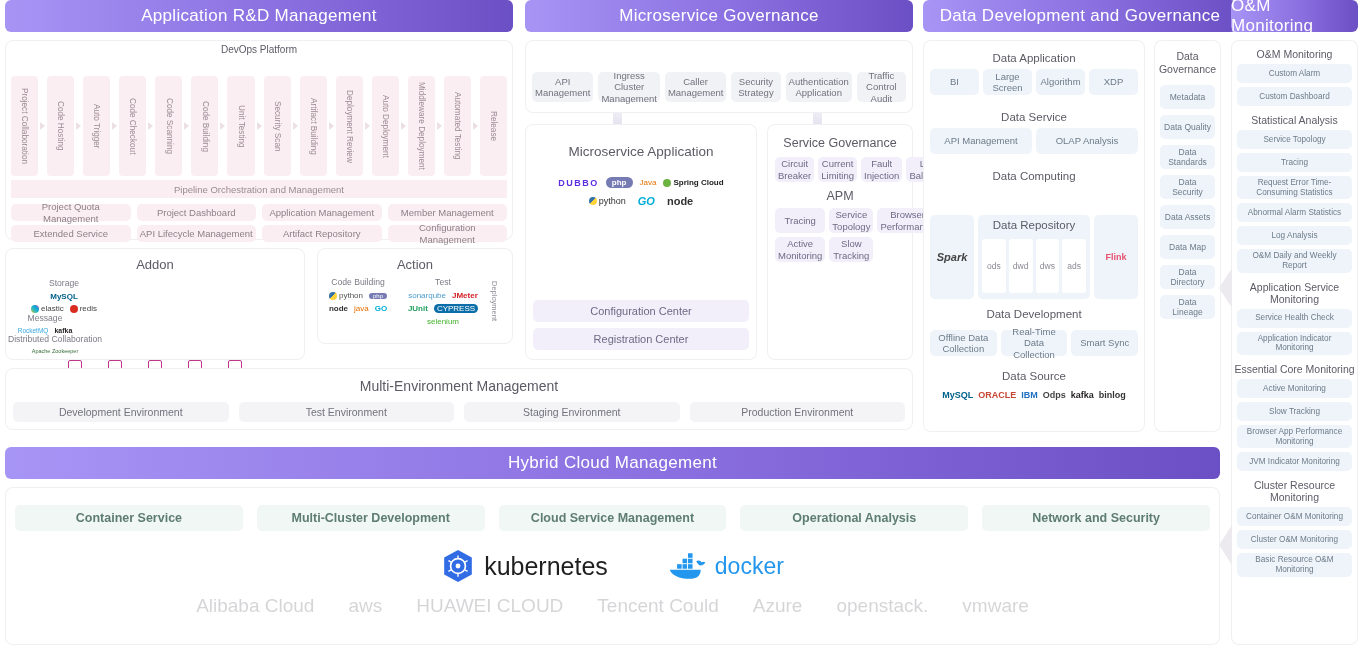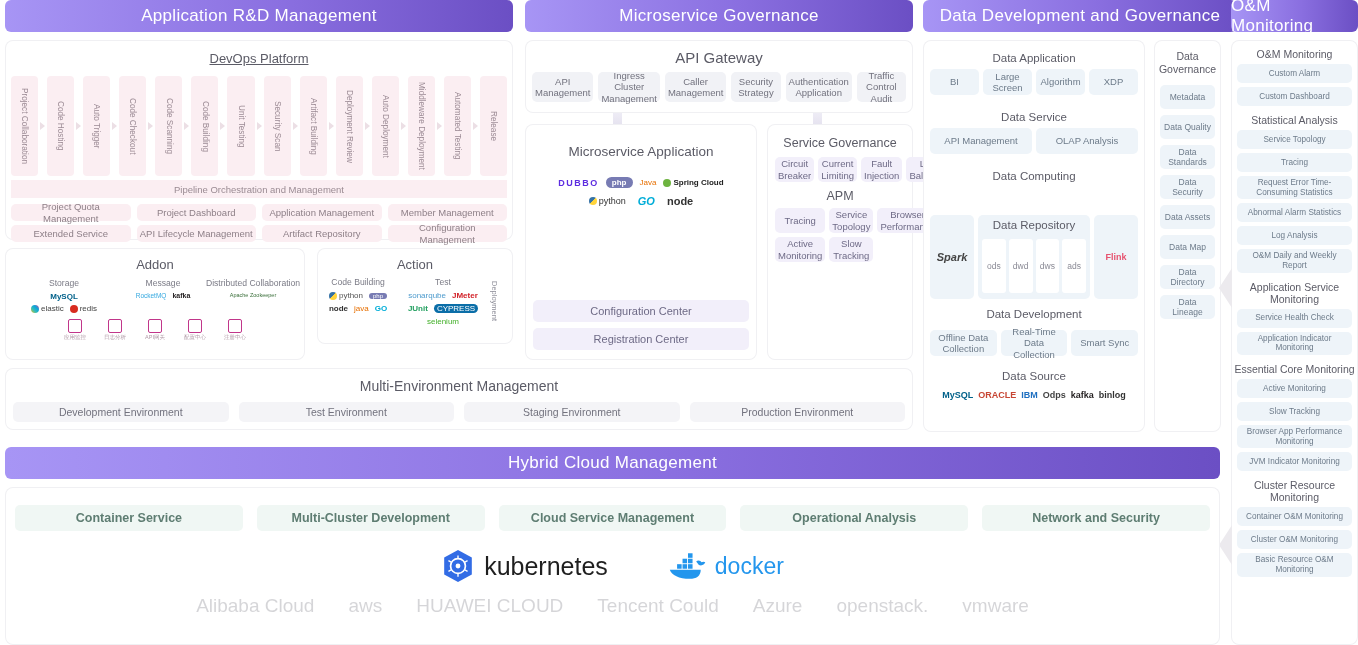--- a/index.html
+++ b/index.html
@@ -34,21 +34,21 @@
   .chip-green { background: #f0f7f4; color:#5e7d72; }
   .chip-violet{ background: #f2effa; color:#6e6a86; }
 
   
   .col { position:absolute; top:0; }
 
   
   #col1 { left: 5px; width: 508px; }
   #devops { position:absolute; top:40px; left:0; width:508px; height:200px;
             box-shadow:0 0 0 1px #f0f0f3 inset; }
-  #devops .panelTitle { font-size:13px; padding-top:11px;text-decoration:underline; }
+  #devops .panelTitle { font-size:10px; padding-top:4px; }
   .pipeRow { position:absolute; top:36px; left:6px; right:6px; height:100px;
              display:flex; align-items:stretch; }
   .pipeStage {
     flex: 1 1 0; min-width:0; background:#fbeef2; border-radius:4px;
     display:flex; align-items:center; justify-content:center;
     margin:0 0px;
   }
   .pipeStage span {
     writing-mode: vertical-rl; text-orientation: mixed;
     font-size: 8.2px; color:#9c8b95; line-height:1.15; text-align:center;
@@ -60,21 +60,21 @@
   .pipeBar { position:absolute; top:140px; left:6px; right:6px; height:18px;
              background:#fbeef2; border-radius:0; display:flex; align-items:center;
              justify-content:center; font-size:9.5px; color:#9a8b93; }
   .devopsGrid { position:absolute; top:164px; left:6px; right:6px;
                 display:grid; grid-template-columns: repeat(4,1fr); gap:4px 6px; }
   .devopsGrid .chip { height:17px; }
 
   #addonPanel  { position:absolute; top:248px; left:0;   width:300px; height:112px; box-shadow:0 0 0 1px #f0f0f3 inset;}
   #actionPanel { position:absolute; top:248px; left:312px; width:196px; height:96px; box-shadow:0 0 0 1px #f0f0f3 inset;}
   .subTitle { font-size:13px; text-align:center; color:#5b5b66; padding-top:9px; }
-  .catRow { display:flex; margin-top:6px; }
+  .catRow { display:flex; margin-top:6px;flex-direction:column; }
   .catLab { font-size:8.6px; color:#7b7b86; text-align:center; }
   .logoRow { display:flex; flex-wrap:wrap; align-items:center; justify-content:center; gap:4px 6px; }
 
   .logo { display:inline-flex; align-items:center; gap:2px; font-size:8px; white-space:nowrap; }
   .logo .gl { font-size:8px; font-weight:bold; }
   .dot { width:8px; height:8px; border-radius:50%; display:inline-block; }
 
   .iconCell { display:flex; flex-direction:column; align-items:center; gap:1px; width:34px; }
   .iconBox { width:14px;height:14px; border:1.6px solid #c1368a; border-radius:2px; }
   .iconLab { font-size:5.5px; color:#b09aa6; }
@@ -380,21 +380,20 @@
           <div class="chip chip-grey">Staging Environment</div>
           <div class="chip chip-grey">Production Environment</div>
         </div>
     </div>
   </div>
 
   <div class="col" id="col2">
     <div class="banner">Microservice Governance</div>
 
     <div class="panel" id="apigw">
-      <div class="panelTitle">API Gateway</div>
       <div class="gwRow" id="gwRow">
           <div class="chip chip-grey">API Management</div>
           <div class="chip chip-grey">Ingress Cluster Management</div>
           <div class="chip chip-grey">Caller Management</div>
           <div class="chip chip-grey">Security Strategy</div>
           <div class="chip chip-grey">Authentication Application</div>
           <div class="chip chip-grey">Traffic Control Audit</div>
         </div>
     </div>
 

